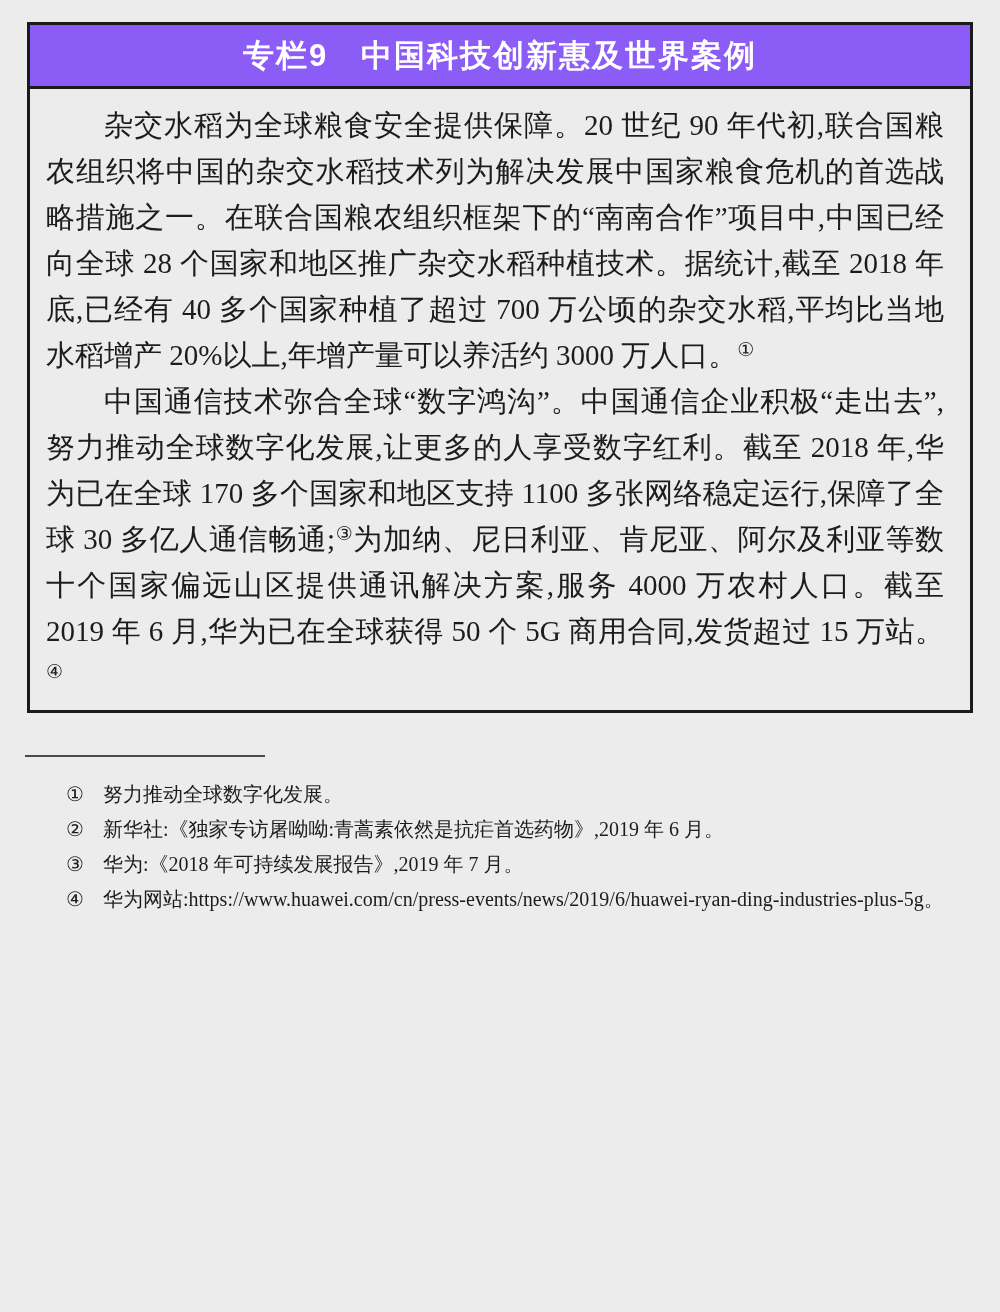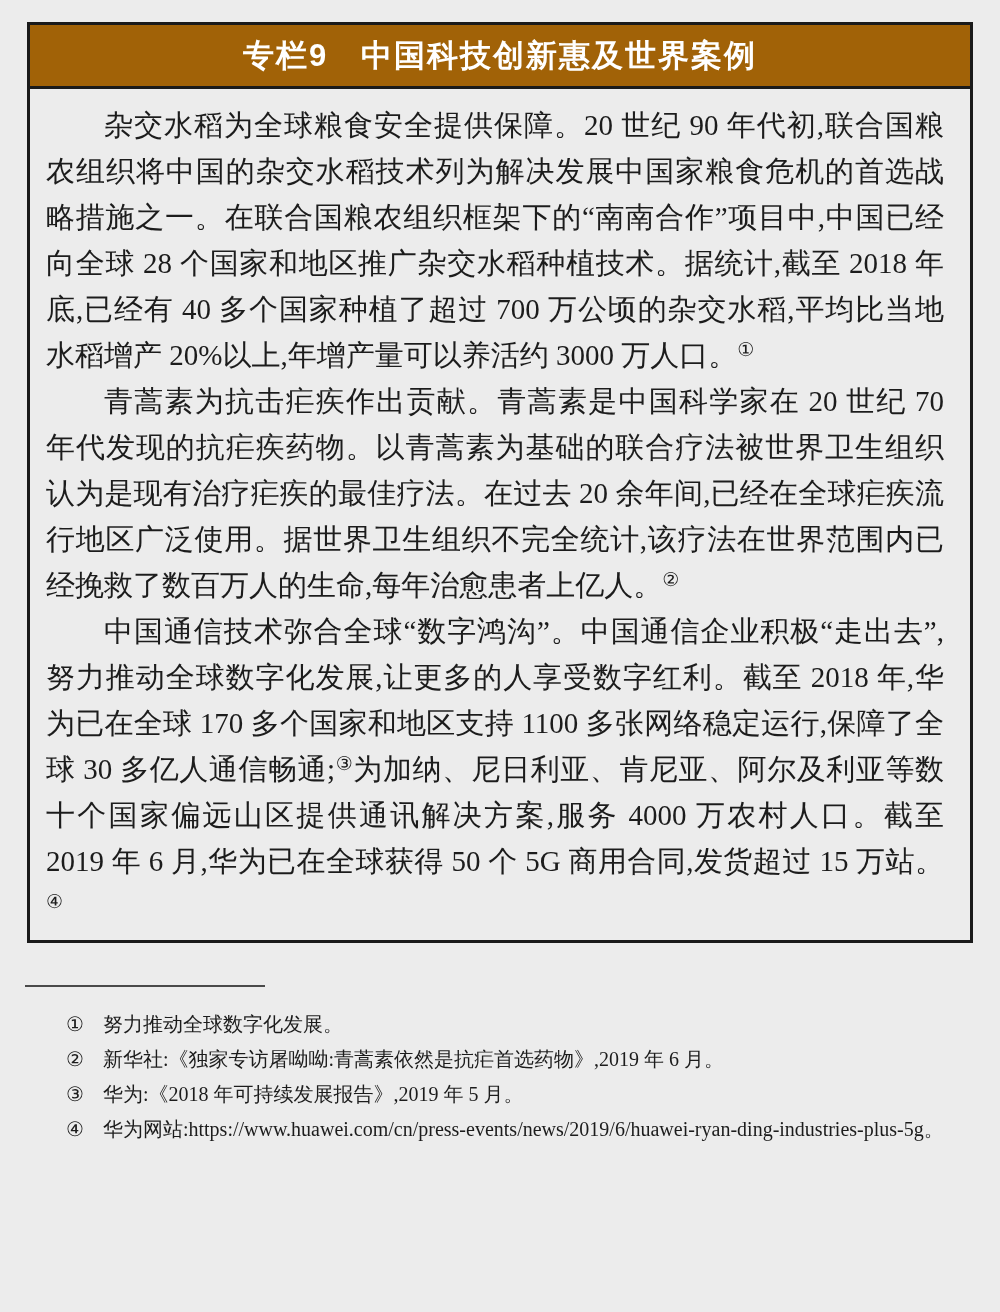--- a/index.html
+++ b/index.html
@@ -15,21 +15,21 @@
     position: relative;
     width: 1000px;
     height: 1312px;
   }
   .column-box {
     margin: 22px 27px 0 27px;
     border: 3px solid #1a1a1a;
     background: #ececec;
   }
   .column-header {
-    background: #a16207;
+    background: #8b5cf6;
     border-bottom: 3px solid #1a1a1a;
     color: #ffffff;
     text-align: center;
     font-family: "Liberation Sans", "DejaVu Sans", sans-serif;
     font-weight: bold;
     font-size: 31px;
     line-height: 61px;
     height: 61px;
     letter-spacing: 2px;
   }
@@ -74,35 +74,34 @@
   <div class="column-box">
 
     <div class="column-header">
       <span>专栏9　中国科技创新惠及世界案例</span>
     </div>
 
     <div class="column-body">
 
       <p><span>杂交水稻为全球粮食安全提供保障。20 世纪 90 年代初,联合国粮农组织将中国的杂交水稻技术列为解决发展中国家粮食危机的首选战略措施之一。在联合国粮农组织框架下的“南南合作”项目中,中国已经向全球 28 个国家和地区推广杂交水稻种植技术。据统计,截至 2018 年底,已经有 40 多个国家种植了超过 700 万公顷的杂交水稻,平均比当地水稻增产 20%以上,年增产量可以养活约 3000 万人口。</span><sup class="fn-ref">①</sup></p>
 
-      <p><span>青蒿素为抗击疟疾作出贡献。青蒿素是中国科学家在 20 世纪 70 年代发现的抗疟疾药物。以青蒿素为基础的联合疗法被世界卫生组织认为是现有治疗疟疾的最佳疗法。在过去 20 余年间,已经在全球疟疾流行地区广泛使用。据世界卫生组织不完全统计,该疗法在世界范围内已经挽救了数百万人的生命,每年治愈患者上亿人。</span><sup class="fn-ref">②</sup></p>
 
 
       <p><span>中国通信技术弥合全球“数字鸿沟”。中国通信企业积极“走出去”,努力推动全球数字化发展,让更多的人享受数字红利。截至 2018 年,华为已在全球 170 多个国家和地区支持 1100 多张网络稳定运行,保障了全球 30 多亿人通信畅通;</span><sup class="fn-ref">③</sup><span>为加纳、尼日利亚、肯尼亚、阿尔及利亚等数十个国家偏远山区提供通讯解决方案,服务 4000 万农村人口。截至 2019 年 6 月,华为已在全球获得 50 个 5G 商用合同,发货超过 15 万站。</span><sup class="fn-ref">④</sup></p>
 
     </div>
   </div>
 
   <div class="footnote-divider"></div>
 
   <div class="footnotes">
 
     <div class="footnote"><span class="fn-marker">①</span><span>努力推动全球数字化发展。</span></div>
 
     <div class="footnote"><span class="fn-marker">②</span><span>新华社:《独家专访屠呦呦:青蒿素依然是抗疟首选药物》,2019 年 6 月。</span></div>
 
-    <div class="footnote"><span class="fn-marker">③</span><span>华为:《2018 年可持续发展报告》,2019 年 5 月。</span></div>
+    <div class="footnote"><span class="fn-marker">③</span><span>华为:《2018 年可持续发展报告》,2019 年 7 月。</span></div>
 
     <div class="footnote"><span class="fn-marker">④</span><span>华为网站:https://www.huawei.com/cn/press-events/news/2019/6/huawei-ryan-ding-industries-plus-5g。</span></div>
 
   </div>
 
 </div>
 
 </body></html>

